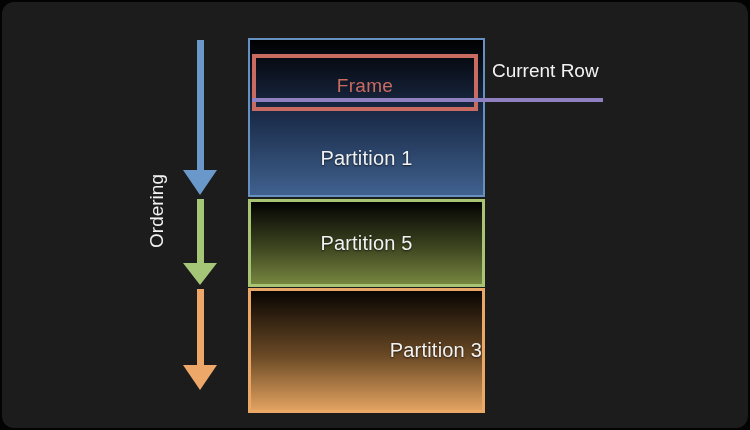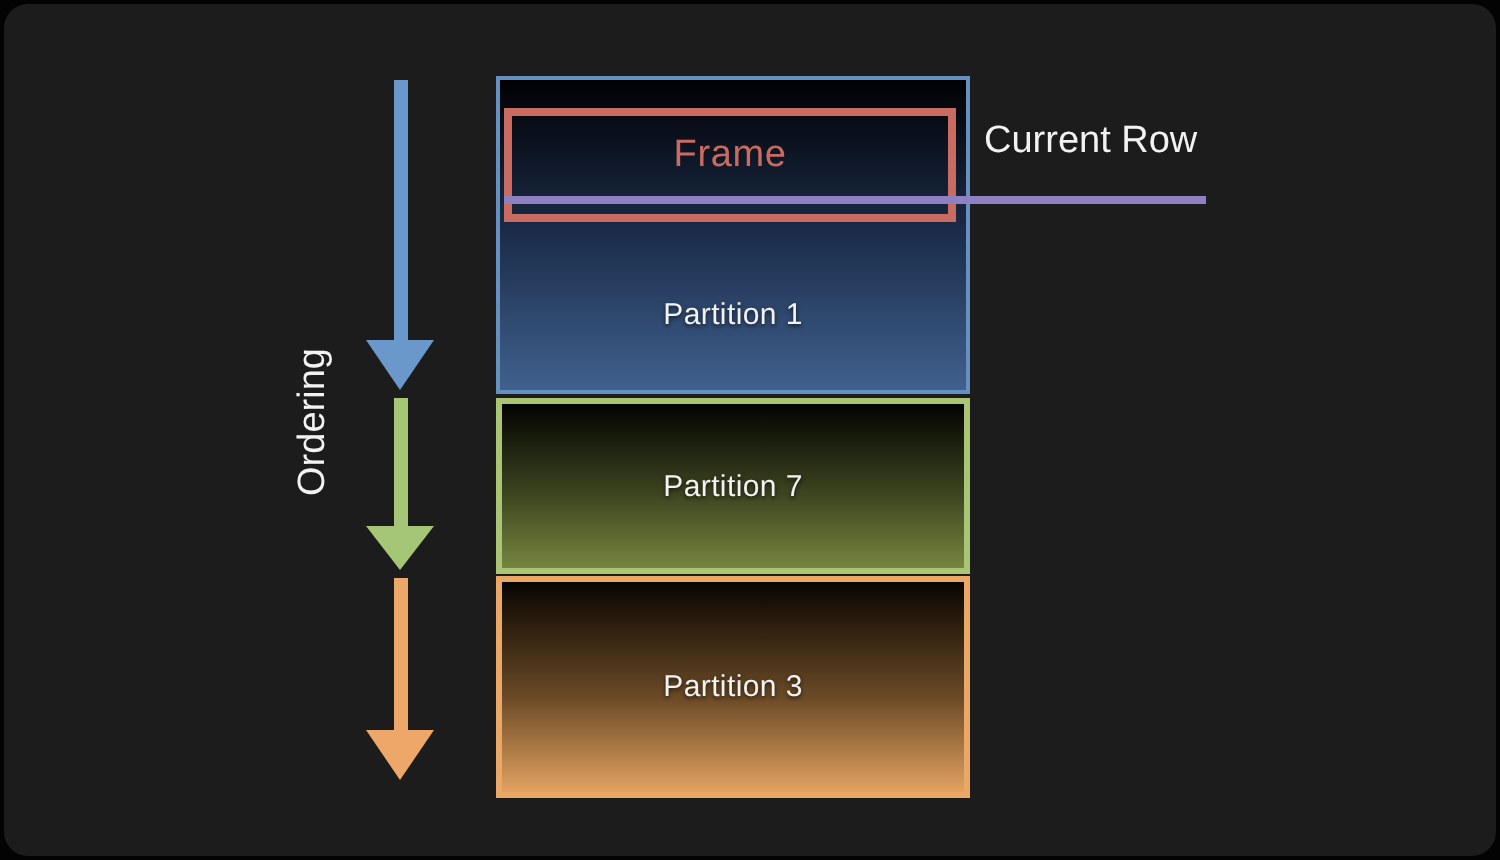--- a/index.html
+++ b/index.html
@@ -23,39 +23,39 @@
     border:2.5px solid #6590c0;
     background:linear-gradient(180deg,#010102 0%,#1d2f4e 52%,#40618e 100%);
   }
   .p2 {
     top:199px; height:88px;
     border:3.5px solid #a9c573;
     background:linear-gradient(180deg,#030302 0%,#3d4520 55%,#76853f 100%);
     display:flex; align-items:center; justify-content:center;
   }
   .p3 {
-    top:288px; height:111px;
+    top:288px; height:125px;
     border:3.5px solid #eba766;
     background:linear-gradient(180deg,#080502 0%,#6b4a26 55%,#e2a260 100%);
-    display:flex; align-items:center; justify-content:center;
+    display:flex; align-items:center; justify-content:flex-end;
   }
   .plabel {
-    color:#f2f2f2; font-size:15px; letter-spacing:.2px;
+    color:#f2f2f2; font-size:20px; letter-spacing:.2px;
     text-shadow:0 1px 2px rgba(0,0,0,.65);
   }
   .p1-label {
     position:absolute; left:248px; top:146px; width:237px;
     text-align:center; line-height:24px;
   }
 
   
   .frame-box {
     position:absolute; left:252px; top:54px; width:226px; height:57px;
     box-sizing:border-box; border:4px solid #c96b60; z-index:3;
-    display:flex; align-items:center; justify-content:center;
+    display:flex; align-items:flex-end; justify-content:center;
     padding-bottom:10px;
   }
   .frame-box span {
     color:#c96b60; font-size:19px; letter-spacing:.3px;
   }
 
   
   .current-row-line {
     position:absolute; left:252px; top:98px; width:351px; height:4px;
     background:#8f80c1; z-index:4;
@@ -118,20 +118,20 @@
   <div class="plabel p1-label">Partition 1</div>
 
   <div class="frame-box">
     <span>Frame</span>
   </div>
 
   <div class="current-row-line"></div>
   <div class="current-row-label">Current Row</div>
 
   <div class="pbox p2">
-    <span class="plabel">Partition 7</span>
+    <span class="plabel">Partition 5</span>
   </div>
 
   <div class="pbox p3">
     <span class="plabel">Partition 3</span>
   </div>
 
 </div>
 
 </body></html>

